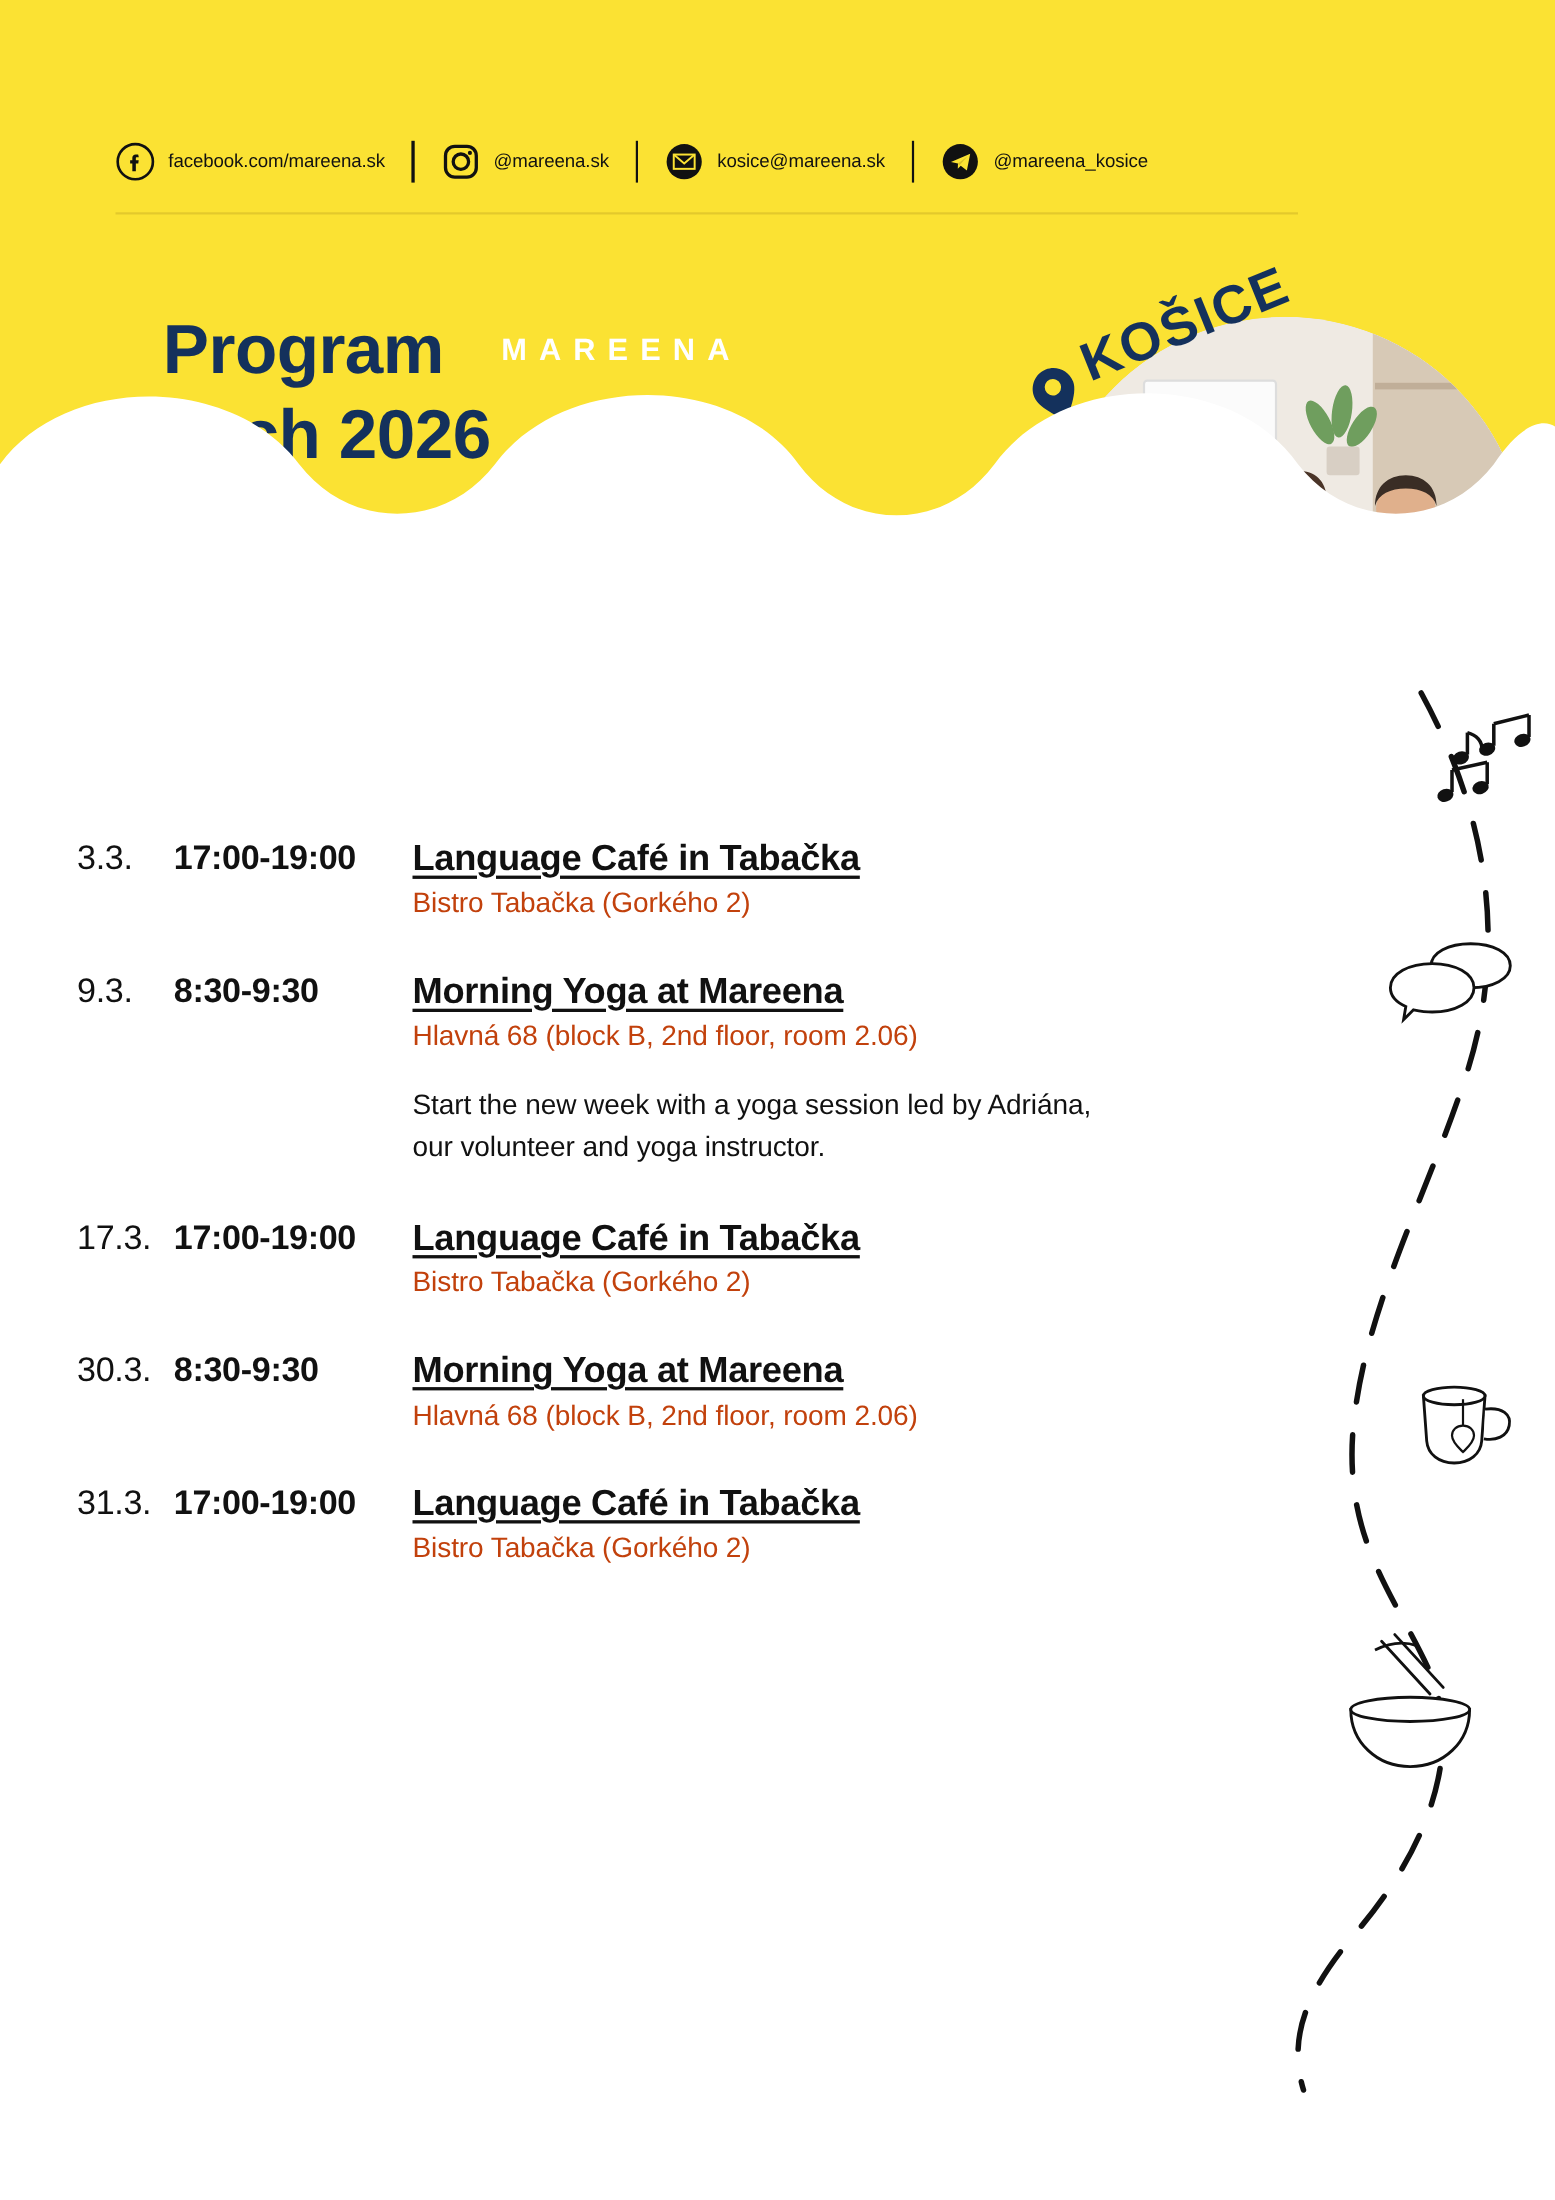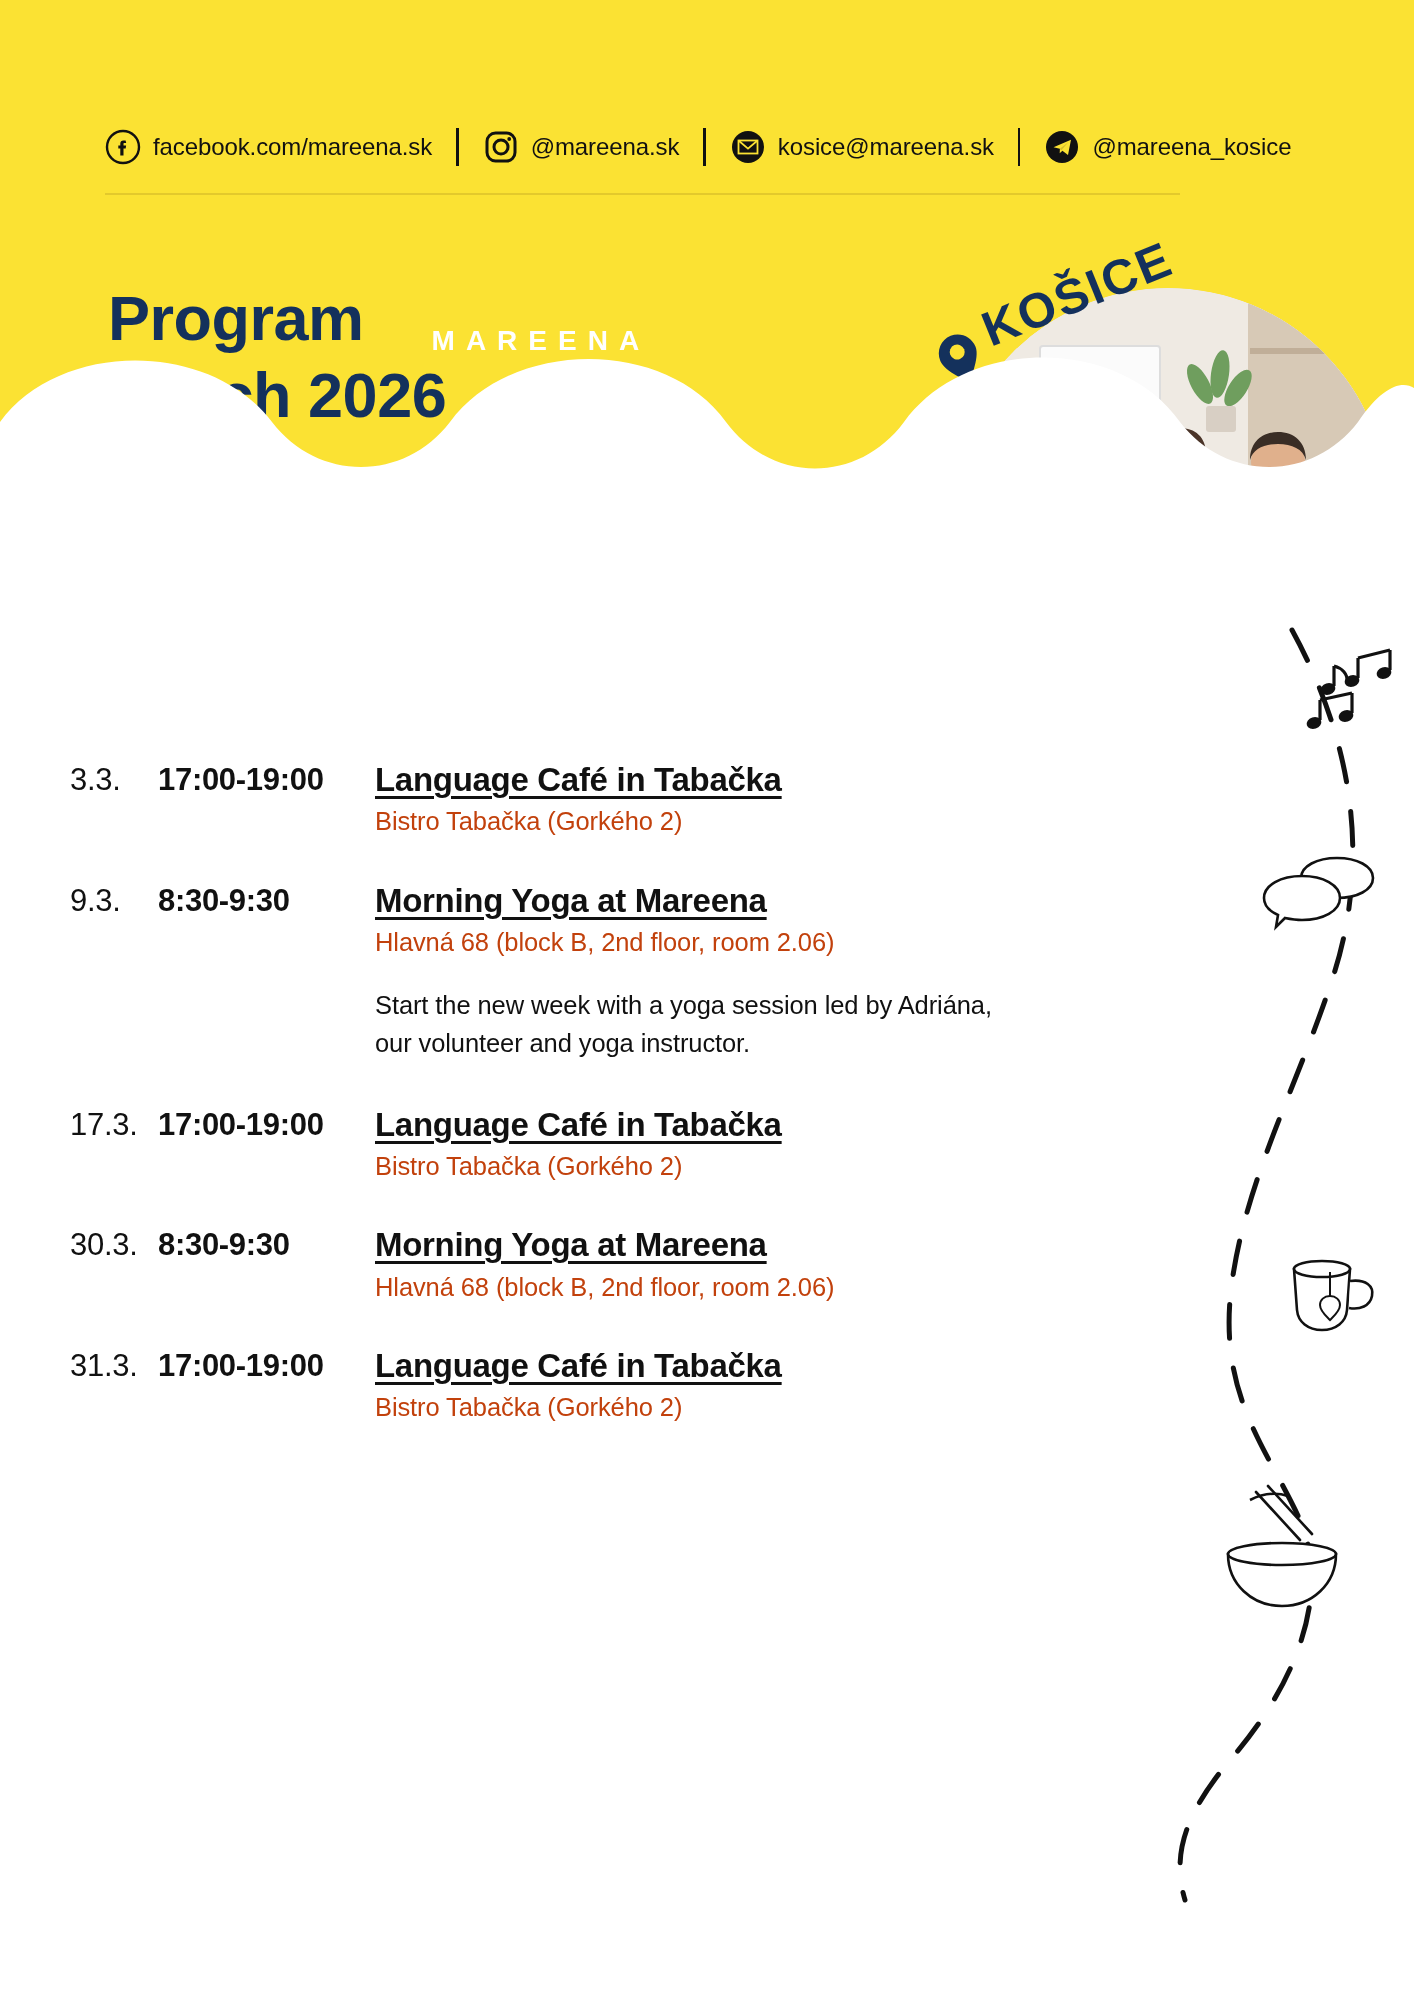--- a/index.html
+++ b/index.html
@@ -34,21 +34,21 @@
     align-items:center;
     gap:0px;
   }
   .contact-item {
     display:flex;
     align-items:center;
     gap:12px;
     white-space:nowrap;
   }
   .contact-item .label {
-    font-size:24px;
+    font-size:17px;
     font-weight:500;
     color:#111111;
     letter-spacing:-0.1px;
   }
   .ci-icon { flex:0 0 auto; display:block; }
   .sep {
     width:2.5px;
     height:38px;
     background:#111;
     margin:0 24px;
@@ -59,21 +59,21 @@
     left:105px; top:193px;
     width:1075px; height:2px;
     background:#e3c92c;
   }
 
   
   .title-block {
     position:absolute;
     left:108px; top:280px;
   }
-  .title-row { display:flex; align-items:flex-end; gap:68px; }
+  .title-row { display:flex; align-items:center; gap:52px;margin-left:40px; }
   .title-main {
     font-size:63px;
     font-weight:700;
     color:#14315c;
     letter-spacing:-0.5px;
     line-height:1.22;
   }
   .brand {
     font-size:28px;
     font-weight:600;

